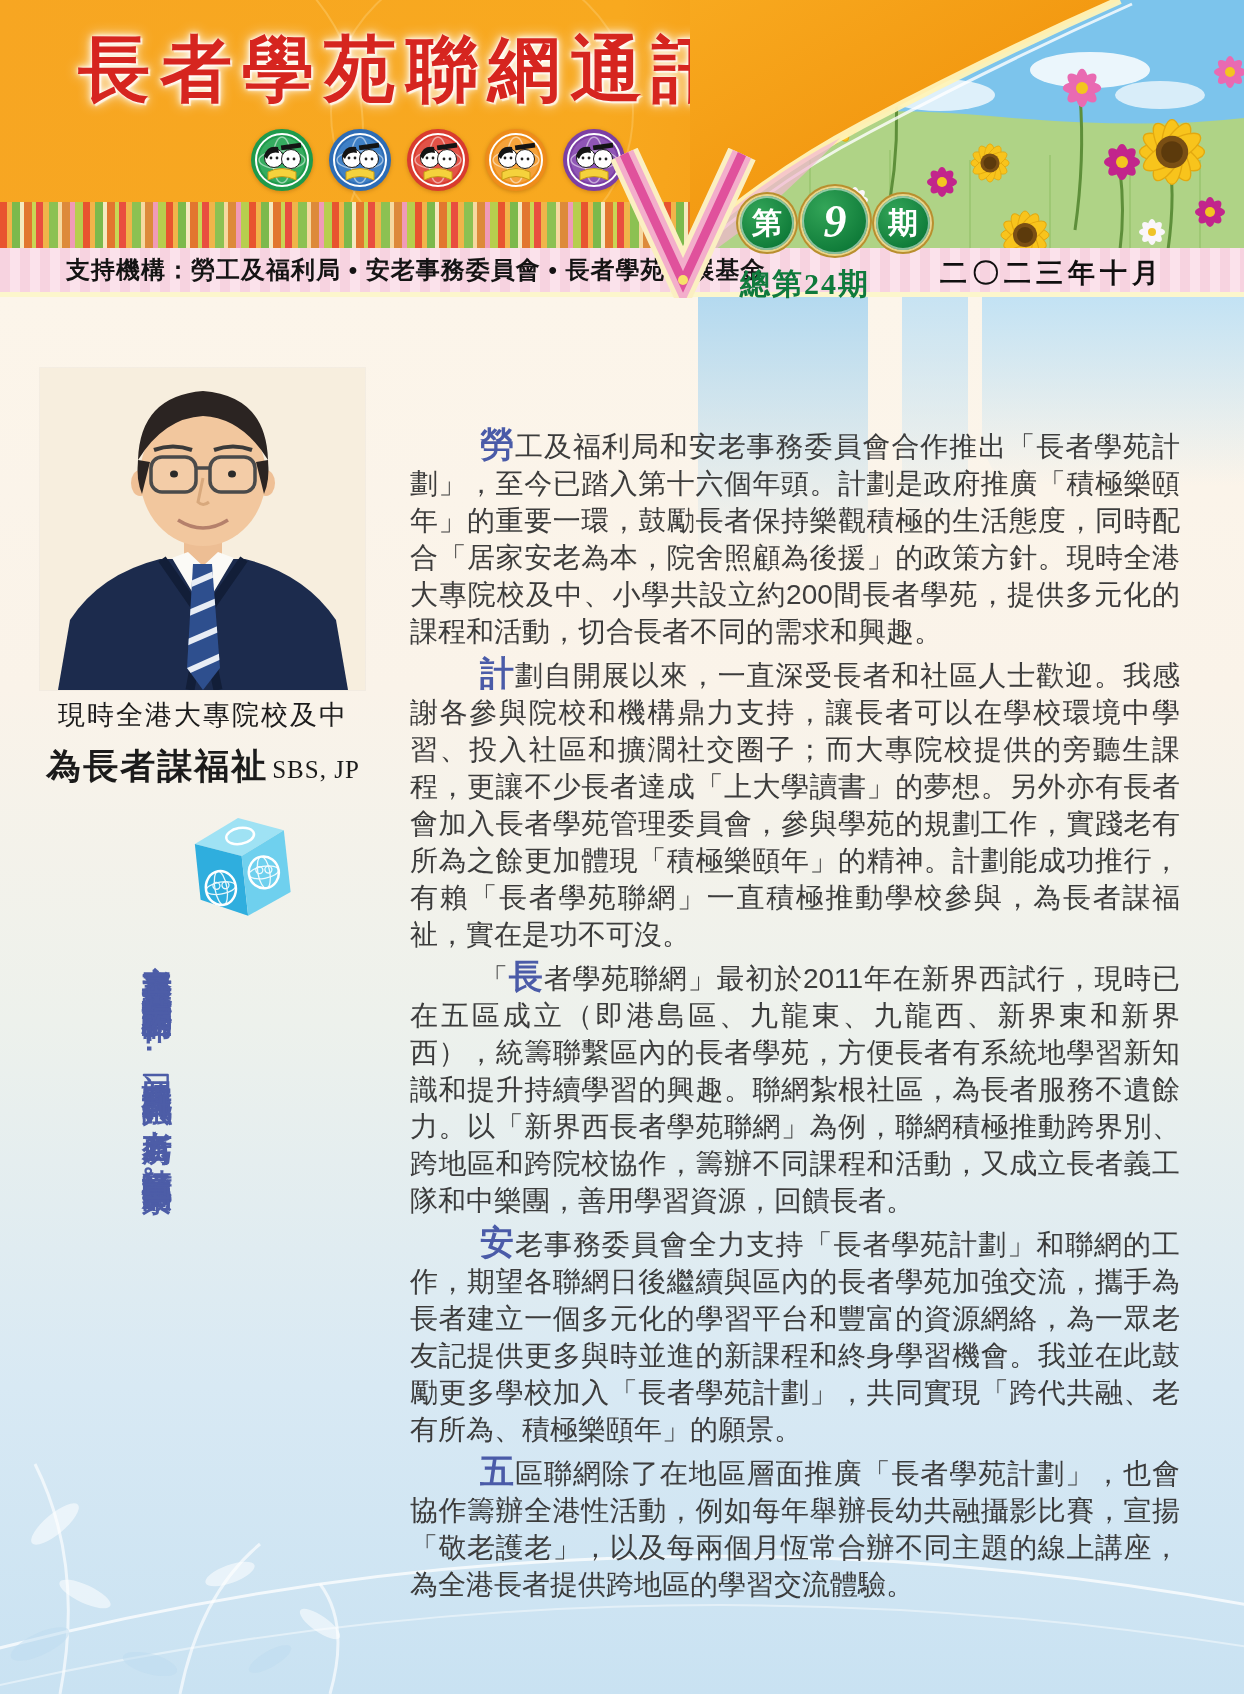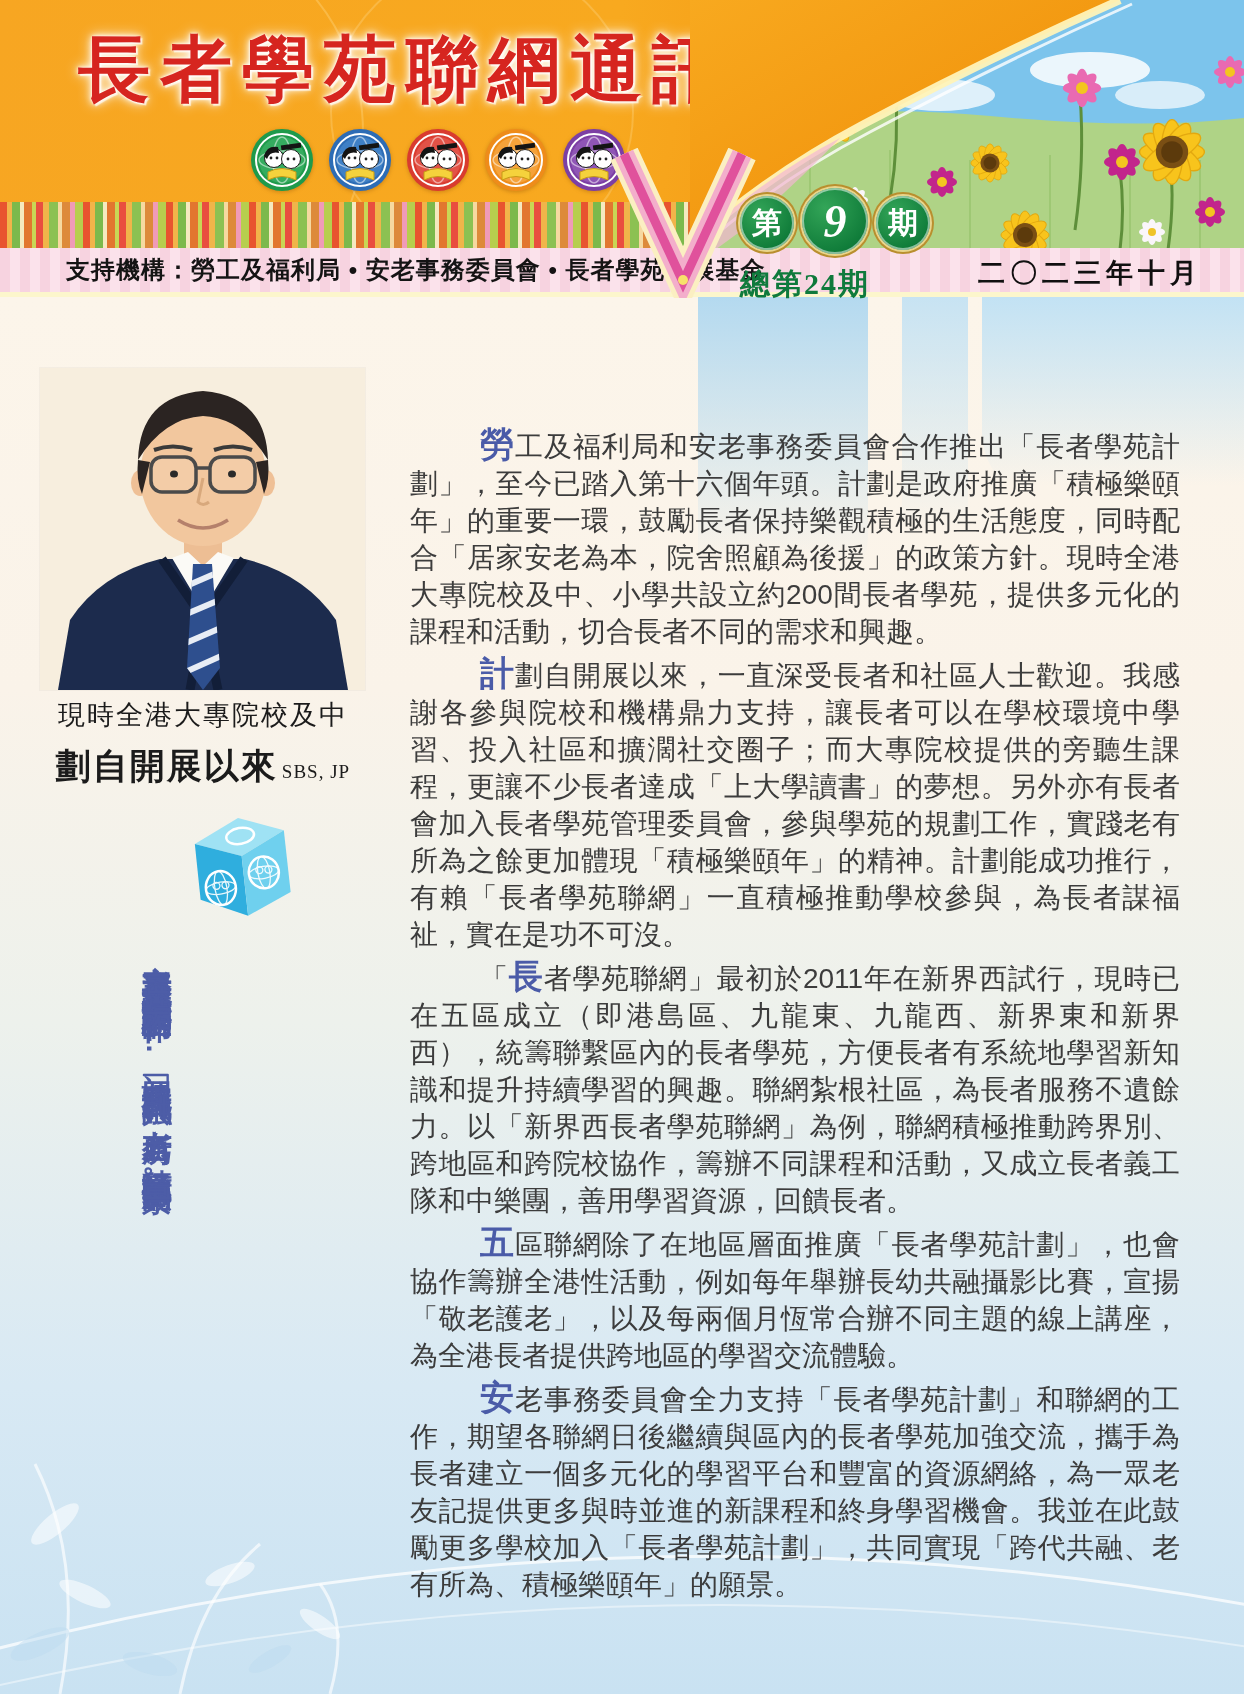--- a/index.html
+++ b/index.html
@@ -31,21 +31,21 @@
       #E2762F 24px 32px,#C9D655 32px 36px,#E94E3F 36px 43px,#F0B54A 43px 49px,
       #8CC152 49px 58px,#F6D9A0 58px 62px,#DD8A3A 62px 70px,#F09BB8 70px 75px,
       #B7CE4E 75px 83px);}
   .flower-scene{position:absolute;left:690px;top:0;width:554px;height:250px;z-index:2;}
   .pinkbar{position:absolute;left:0;top:248px;width:100%;height:44px;z-index:3;
     background:repeating-linear-gradient(90deg,#F7D3E0 0 10px,#FBE2EB 10px 20px);
     border-bottom:5px solid #FCF6CC;}
   .support{position:absolute;left:66px;top:0;height:44px;display:flex;align-items:center;
            font-size:24px;font-weight:700;color:#141414;letter-spacing:1px;}
   .issue-date{position:absolute;left:940px;top:7px;font-size:27px;color:#101010;
-              font-family:"Liberation Serif",serif;letter-spacing:5px;font-weight:700;padding-left:38px;}
+              font-family:"Liberation Serif",serif;letter-spacing:5px;font-weight:700;}
   .v-ribbon{position:absolute;left:608px;top:148px;z-index:4;}
   .issue{position:absolute;left:740px;top:190px;width:200px;z-index:5;}
   .issue-circles{display:flex;align-items:center;gap:8px;}
   .icirc{display:flex;align-items:center;justify-content:center;border-radius:50%;
          background:radial-gradient(circle at 35% 30%,#33A558,#0E7A38 75%);
          color:#fff;font-weight:700;
          box-shadow:0 0 0 2px #E9D58C,0 0 0 4px #B98F2E, inset 0 0 0 2px rgba(255,255,255,.5);}
   .ic-small{width:54px;height:54px;font-size:30px;}
   .ic-big{width:66px;height:66px;font-size:46px;font-family:"Liberation Serif",serif;
           font-style:italic;transform:translateY(-2px);}
@@ -63,21 +63,21 @@
        background:linear-gradient(180deg,rgba(190,224,244,.85),rgba(190,224,244,0) 90%);}
   .dr3{left:982px;top:0;width:262px;height:205px;border-radius:0 0 0 70px;
        background:linear-gradient(180deg,rgba(188,224,245,.9),rgba(188,224,245,0) 92%);}
 
   .portrait{position:absolute;left:40px;top:71px;width:325px;height:322px;z-index:1;
             box-shadow:0 0 0 1px rgba(0,0,0,.03);}
   .caption{position:absolute;left:18px;top:400px;width:370px;text-align:center;z-index:1;color:#1b1b1b;}
   .cap-title{font-size:27px;letter-spacing:2px;}
   .cap-name-line{margin-top:10px;font-family:"Liberation Serif",serif;}
   .cap-name{font-size:35px;font-weight:700;letter-spacing:2px;}
-  .cap-honors{font-size:19px;letter-spacing:1px;}
+  .cap-honors{font-size:25px;letter-spacing:1px;}
   .cube{position:absolute;left:162px;top:498px;z-index:1;}
   .vquote{position:absolute;left:134px;top:645px;height:610px;z-index:1;
           writing-mode:vertical-rl;display:flex;
           font-weight:700;font-size:30px;color:#4D5DA7;letter-spacing:2px;line-height:1;}
   .vquote .vcol{margin:0 8px;}
 
   .article{position:absolute;left:394px;top:129px;width:786px;z-index:1;}
   .para{margin:0 0 5px 16px;font-size:28px;line-height:37px;color:#3C3C3C;
         text-align:justify;text-indent:70px;}
   .para .lead{color:#4A5BA8;font-weight:700;font-size:34px;}
@@ -359,21 +359,21 @@
       <line x1="156" y1="100" x2="170" y2="100" stroke="#4A4A4A" stroke-width="3.5"></line>
       <ellipse cx="134" cy="106" rx="4" ry="3.5" fill="#2A2A2A"></ellipse>
       <ellipse cx="192" cy="106" rx="4" ry="3.5" fill="#2A2A2A"></ellipse>
       <path d="M163,110 L158,134 Q163,139 169,134" stroke="#D8A87C" stroke-width="3" fill="none"></path>
       <path d="M138,152 Q163,168 188,152" stroke="#B5806B" stroke-width="3.5" fill="none"></path>
     </svg>
 
     <div class="caption">
       <div class="cap-title">現時全港大專院校及中</div>
       <div class="cap-name-line">
-        <span class="cap-name">劃自開展以來</span>
+        <span class="cap-name">為長者謀福祉</span>
         <span class="cap-honors">SBS, JP</span>
       </div>
     </div>
 
     <svg class="cube" width="150" height="150" viewBox="0 0 150 150">
       <g transform="rotate(-10 75 75)">
         <polygon points="38,42 85,24 128,44 82,62" fill="#9FE2F4"></polygon>
         <polygon points="38,42 82,62 78,122 34,98" fill="#2FAEDE"></polygon>
         <polygon points="82,62 128,44 124,106 78,122" fill="#6FD0EE"></polygon>
         <g stroke="#fff" fill="none" stroke-width="2.5">
@@ -397,17 +397,17 @@
     <div class="vquote">
       <div class="vcol">安老事務委員會全力支持「長者學苑計劃」</div>
       <div class="vcol">和聯網的工作……共同實現「跨代共融、</div>
       <div class="vcol">老有所為、積極樂頤年」的願景。</div>
     </div>
 
     <div class="article">
       <p class="para"><span class="lead">勞</span><span>工及福利局和安老事務委員會合作推出「長者學苑計劃」，至今已踏入第十六個年頭。計劃是政府推廣「積極樂頤年」的重要一環，鼓勵長者保持樂觀積極的生活態度，同時配合「居家安老為本，院舍照顧為後援」的政策方針。現時全港大專院校及中、小學共設立約200間長者學苑，提供多元化的課程和活動，切合長者不同的需求和興趣。</span></p>
       <p class="para"><span class="lead">計</span><span>劃自開展以來，一直深受長者和社區人士歡迎。我感謝各參與院校和機構鼎力支持，讓長者可以在學校環境中學習、投入社區和擴濶社交圈子；而大專院校提供的旁聽生課程，更讓不少長者達成「上大學讀書」的夢想。另外亦有長者會加入長者學苑管理委員會，參與學苑的規劃工作，實踐老有所為之餘更加體現「積極樂頤年」的精神。計劃能成功推行，有賴「長者學苑聯網」一直積極推動學校參與，為長者謀福祉，實在是功不可沒。</span></p>
       <p class="para"><span>「</span><span class="lead">長</span><span>者學苑聯網」最初於2011年在新界西試行，現時已在五區成立（即港島區、九龍東、九龍西、新界東和新界西），統籌聯繫區內的長者學苑，方便長者有系統地學習新知識和提升持續學習的興趣。聯網紮根社區，為長者服務不遺餘力。以「新界西長者學苑聯網」為例，聯網積極推動跨界別、跨地區和跨院校協作，籌辦不同課程和活動，又成立長者義工隊和中樂團，善用學習資源，回饋長者。</span></p>
+      <p class="para"><span class="lead">安</span><span>老事務委員會全力支持「長者學苑計劃」和聯網的工作，期望各聯網日後繼續與區內的長者學苑加強交流，攜手為長者建立一個多元化的學習平台和豐富的資源網絡，為一眾老友記提供更多與時並進的新課程和終身學習機會。我並在此鼓勵更多學校加入「長者學苑計劃」，共同實現「跨代共融、老有所為、積極樂頤年」的願景。</span></p>
       <p class="para"><span class="lead">五</span><span>區聯網除了在地區層面推廣「長者學苑計劃」，也會協作籌辦全港性活動，例如每年舉辦長幼共融攝影比賽，宣揚「敬老護老」，以及每兩個月恆常合辦不同主題的線上講座，為全港長者提供跨地區的學習交流體驗。</span></p>
-      <p class="para"><span class="lead">安</span><span>老事務委員會全力支持「長者學苑計劃」和聯網的工作，期望各聯網日後繼續與區內的長者學苑加強交流，攜手為長者建立一個多元化的學習平台和豐富的資源網絡，為一眾老友記提供更多與時並進的新課程和終身學習機會。我並在此鼓勵更多學校加入「長者學苑計劃」，共同實現「跨代共融、老有所為、積極樂頤年」的願景。</span></p>
     </div>
   </div>
 </div>
 
 </body></html>

